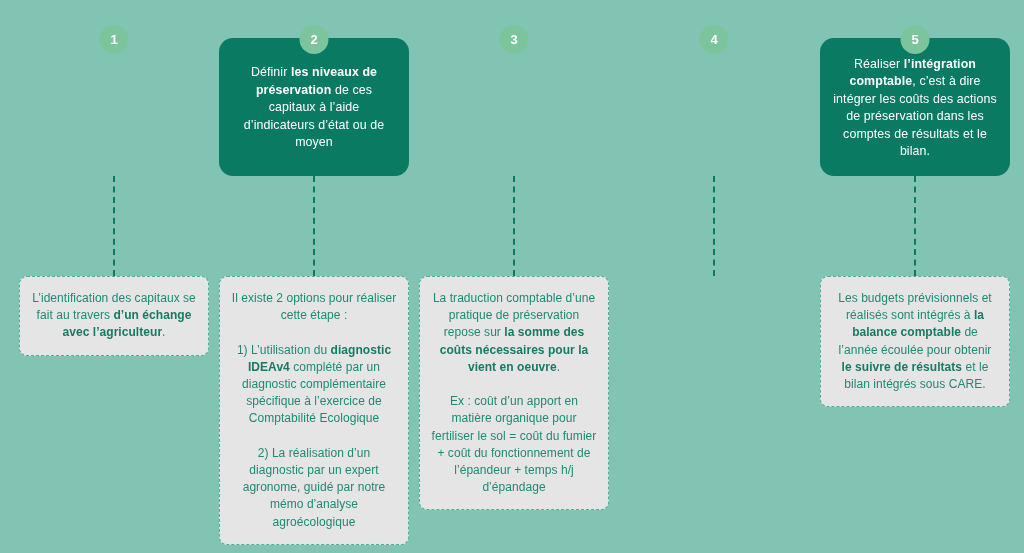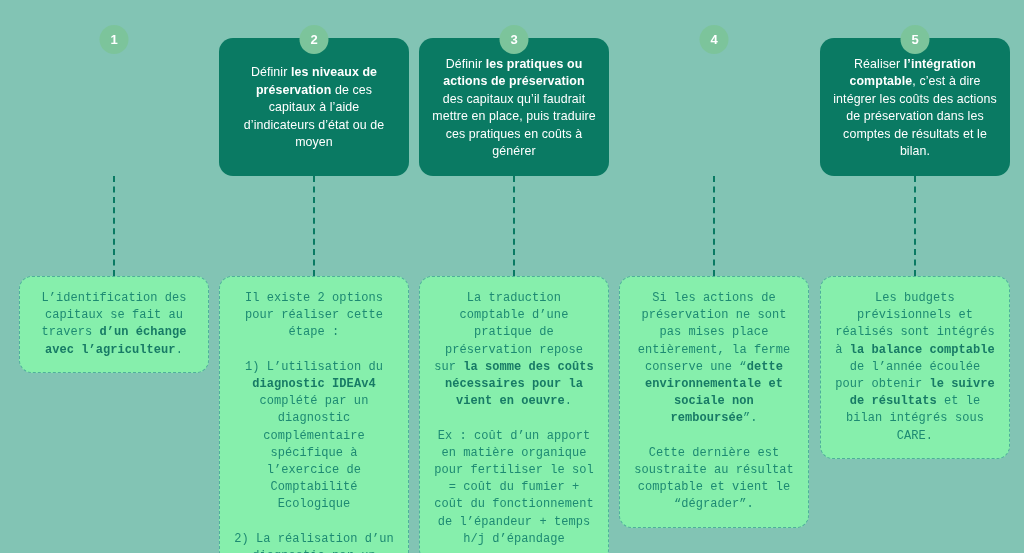--- a/index.html
+++ b/index.html
@@ -90,27 +90,26 @@
     z-index: 1;
   }
 
   
   .detail-card {
     position: absolute;
     top: 276px;
     left: 0;
     width: 190px;
     box-sizing: border-box;
-    background: #86efac;
+    background: #e5e5e5;
     border: 1px dashed #4faf9b;
-    border-radius: 13px;
+    border-radius: 8px;
     color: #1d8a72;
     padding: 13px 11px 13px 11px;
     z-index: 2;
-    font-family: Liberation Mono, monospace;
   }
   .detail-text {
     font-size: 12px;
     line-height: 17.2px;
     text-align: center;
     letter-spacing: .05px;
     white-space: pre-line;
   }
   .detail-text b { font-weight: bold; color: #177a65; }
 </style>
@@ -133,35 +132,29 @@
       <div class="step-text">Définir <b>les niveaux de préservation</b> de ces capitaux à l’aide d’indicateurs d’état ou de moyen</div>
     </div>
     <div class="badge">2</div>
     <div class="detail-card">
       <div class="detail-text">Il existe 2 options pour réaliser cette étape :<br><br>1) L’utilisation du <b>diagnostic IDEAv4</b> complété par un diagnostic complémentaire spécifique à l’exercice de Comptabilité Ecologique<br><br>2) La réalisation d’un diagnostic par un expert agronome, guidé par notre mémo d’analyse agroécologique</div>
     </div>
   </div>
 
   <div class="col col-2">
     <div class="connector"></div>
-    <div class="step-box">
-      <div class="step-text">Définir <b>les pratiques ou actions de préservation</b> des capitaux qu’il faudrait mettre en place, puis traduire ces pratiques en coûts à générer</div>
-    </div>
     <div class="badge">3</div>
     <div class="detail-card">
       <div class="detail-text">La traduction comptable d’une pratique de préservation repose sur <b>la somme des coûts nécessaires pour la vient en oeuvre</b>.<br><br>Ex : coût d’un apport en matière organique pour fertiliser le sol = coût du fumier + coût du fonctionnement de l’épandeur + temps h/j d’épandage</div>
     </div>
   </div>
 
   <div class="col col-3">
     <div class="connector"></div>
     <div class="badge">4</div>
-    <div class="detail-card">
-      <div class="detail-text">Si les actions de préservation ne sont pas mises place entièrement, la ferme conserve une “<b>dette environnementale et sociale non remboursée</b>”.<br><br>Cette dernière est soustraite au résultat comptable et vient le “dégrader”.</div>
-    </div>
   </div>
 
   <div class="col col-4">
     <div class="connector"></div>
     <div class="step-box">
       <div class="step-text">Réaliser <b>l’intégration comptable</b>, c’est à dire intégrer les coûts des actions de préservation dans les comptes de résultats et le bilan.</div>
     </div>
     <div class="badge">5</div>
     <div class="detail-card">
       <div class="detail-text">Les budgets prévisionnels et réalisés sont intégrés à <b>la balance comptable</b> de l’année écoulée pour obtenir <b>le suivre de résultats</b> et le bilan intégrés sous CARE.</div>

